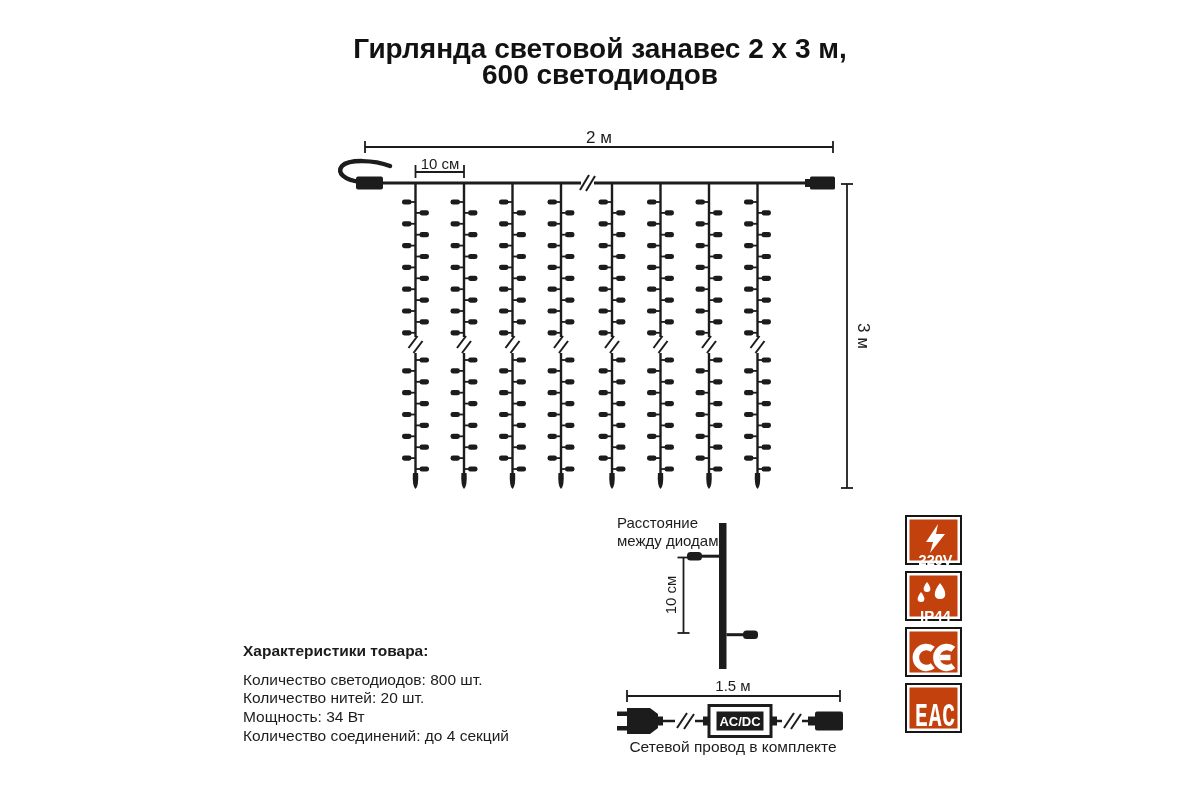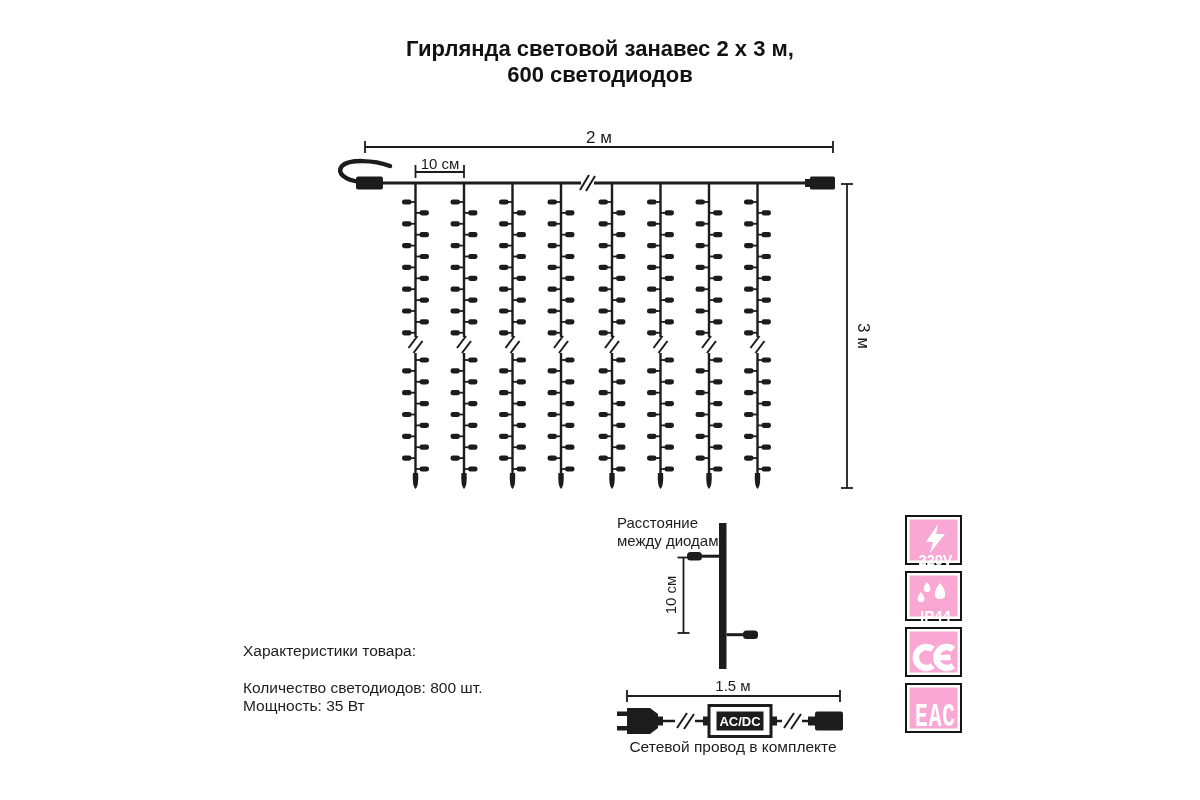--- a/index.html
+++ b/index.html
@@ -2,32 +2,32 @@
 <html><head>
 <meta charset="utf-8">
 <style>
   html,body{margin:0;padding:0;background:#fff;}
   .canvas{position:relative;width:1200px;height:800px;background:#fff;overflow:hidden;
           font-family:"Liberation Sans","DejaVu Sans",sans-serif;color:#141414;}
   .abs{position:absolute;}
 
   
   .title{position:absolute;left:0;top:36px;width:1200px;text-align:center;
-         font-size:22px;font-weight:bold;line-height:26px;color:#121212;}
+         font-size:28px;font-weight:bold;line-height:26px;color:#121212;}
 
   
   .specs{position:absolute;left:243px;top:642px;font-size:15.5px;line-height:18.7px;color:#1c1c1c;}
-  .specs .head{font-weight:normal;margin-bottom:18px;}
+  .specs .head{font-weight:bold;margin-bottom:10px;}
 
   
   svg text{font-family:"Liberation Sans","DejaVu Sans",sans-serif;fill:#1c1c1c;stroke:none;}
 
   
   .badges{position:absolute;left:905px;top:515px;display:flex;flex-direction:column;gap:6px;}
-  .badge{width:57px;height:50px;background:#f9a8d4;border:2px solid #161616;
+  .badge{width:57px;height:50px;background:#c2410c;border:2px solid #161616;
          box-shadow:inset 0 0 0 2.5px #fff;box-sizing:border-box;position:relative;}
   .badge svg{position:absolute;left:0;top:0;}
 </style>
 </head>
 <body>
 
 <div class="canvas">
 
   <div class="title">
     <div>Гирлянда световой занавес 2 х 3 м,</div>
@@ -510,21 +510,23 @@
       <line x1="677.5" y1="633" x2="689.5" y2="633" stroke-width="1.8"></line>
     </g>
     <text x="617" y="528" font-size="15" font-weight="bold" style="font-weight:normal">Расстояние</text>
     <text x="617" y="546" font-size="15">между диодами</text>
     <text x="676" y="595" text-anchor="middle" font-size="15" transform="rotate(-90 676 595)">10 см</text>
   </svg>
 
   <div class="specs">
     <div class="head">Характеристики товара:</div>
     <div>Количество светодиодов: 800 шт.</div>
-    <div>Мощность: 35 Вт</div>
+    <div>Количество нитей: 20 шт.</div>
+    <div>Мощность: 34 Вт</div>
+    <div>Количество соединений: до 4 секций</div>
   </div>
 
   <svg class="abs" style="left:600px;top:678px" width="270" height="82" viewBox="600 678 270 82">
     <g stroke="#1c1c1c" fill="none">
 
       <line x1="627" y1="696" x2="840" y2="696" stroke-width="1.8"></line>
       <line x1="627" y1="690" x2="627" y2="702" stroke-width="1.8"></line>
       <line x1="840" y1="690" x2="840" y2="702" stroke-width="1.8"></line>
 
       <line x1="655" y1="721" x2="815" y2="721" stroke-width="2.5"></line>

